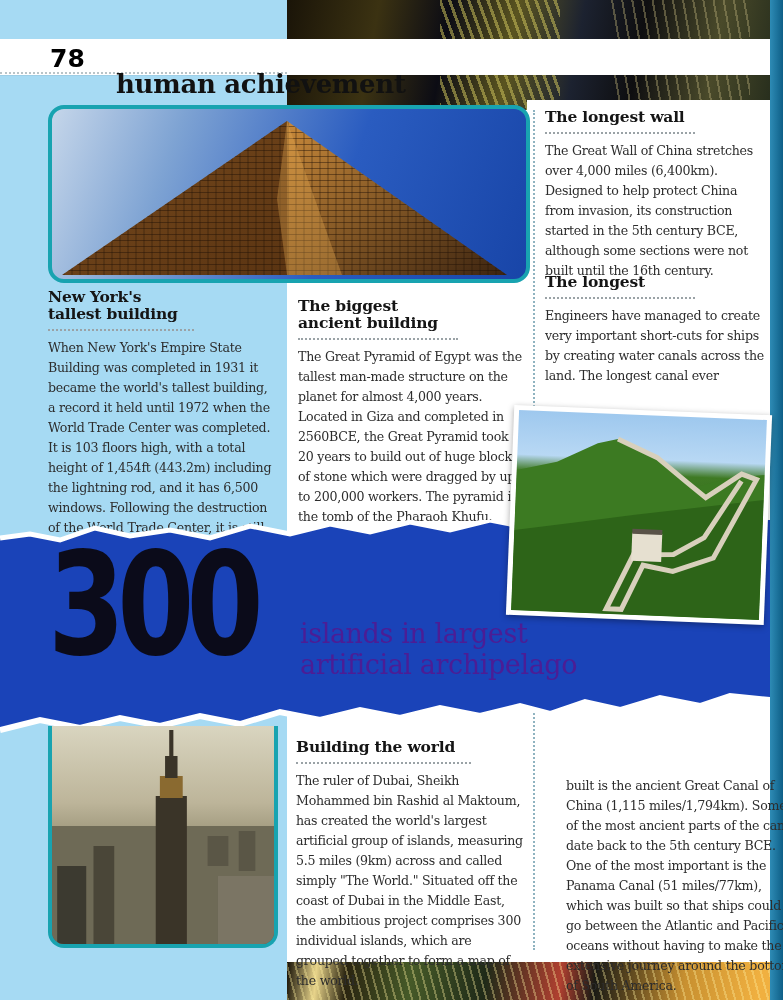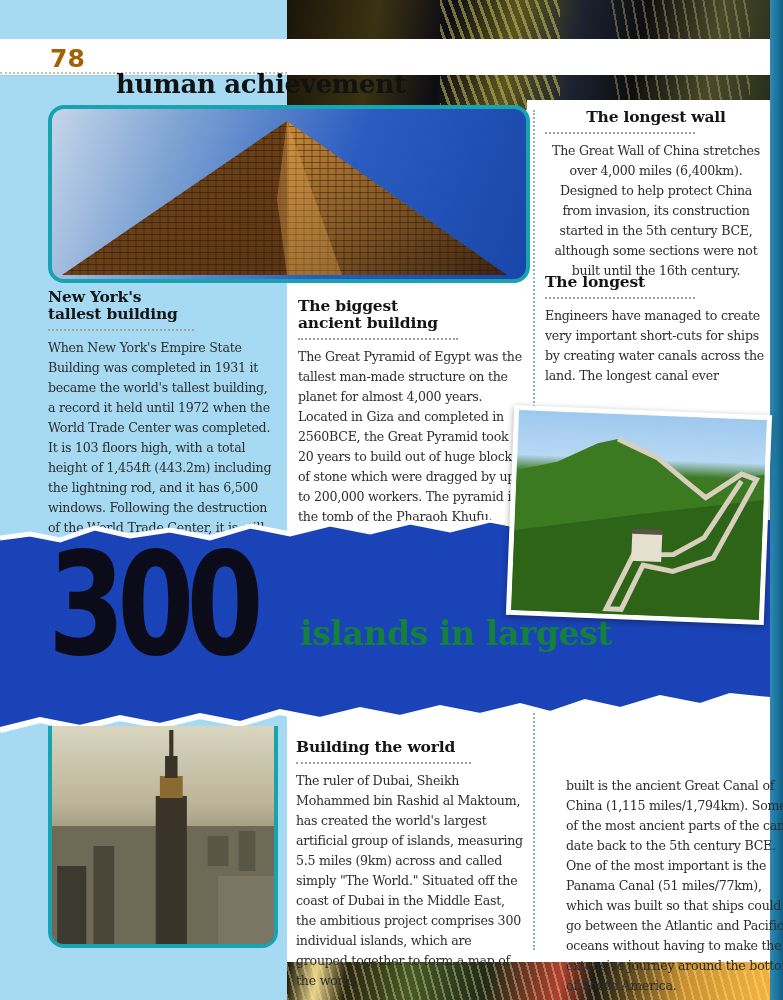--- a/index.html
+++ b/index.html
@@ -14,51 +14,51 @@
   .photo-top-streak2 { left:610px; top:0; width:140px; height:110px; background: repeating-linear-gradient(80deg, rgba(170,160,110,.45) 0 2px, rgba(0,0,0,0) 2px 10px); }
   .bg-right-edge { left:770px; top:0; width:13px; height:1000px; background:linear-gradient(90deg,#2e8bb5,#0e5f87); }
 
   .bg-bottom-photo { left:287px; top:962px; width:496px; height:38px;
     background: linear-gradient(95deg,#140f05 0%,#e8d48a 6%, #2a2410 12%, #465a28 25%, #1f2a18 40%, #b04030 55%, #1a1a14 62%, #c89030 80%, #f0b040 95%); }
   .bottom-streak { left:287px; top:962px; width:496px; height:38px; background: repeating-linear-gradient(75deg, rgba(255,240,160,.35) 0 2px, rgba(0,0,0,0) 2px 8px); }
 
   
   .header-band { left:0; top:39px; width:770px; height:36px; background:#ffffff; box-shadow:0 1px 0 rgba(0,0,0,.05); }
   .header-dots { left:0; top:72px; width:287px; border-top:2px dotted #b9c4c8; }
-  .page-number { left:50px; top:44px; font-family:"DejaVu Sans", sans-serif; font-size:25px; font-weight:bold; color:#a16207; }
+  .page-number { left:50px; top:44px; font-family:"DejaVu Sans", sans-serif; font-size:25px; font-weight:bold; color:#000000; }
   .section-title { left:116px; top:42px; font-family:"DejaVu Serif", serif; font-size:26px; font-weight:bold; color:#111; letter-spacing:-0.3px;margin-top:27px; }
 
   
   .pyramid-frame { left:48px; top:105px; width:474px; height:170px; border:4px solid #18a3b0; border-radius:16px; overflow:hidden;
     background: linear-gradient(110deg,#c5d6ea 0%, #7ea3d3 25%, #2a5cc0 60%, #1845a8 100%); }
   .pyramid-shape { left:0; top:0; width:100%; height:100%; }
 
   
   .white-col { left:287px; top:275px; width:240px; height:250px; background:#ffffff; }
   .right-col-bg { left:527px; top:100px; width:243px; height:320px; background:#ffffff; }
 
   .article-heading { font-family:"DejaVu Serif", serif; font-weight:bold; font-size:15.5px; line-height:17px; color:#151515; letter-spacing:-0.2px; }
   .heading-rule { height:0; border-top:2px dotted #9aa2a6; margin:7px 0 7px 0; }
   .article-body { font-family:"DejaVu Serif", serif; font-size:12.6px; line-height:20px; color:#2d2d2d; letter-spacing:-0.25px; }
 
   .art-ny { left:48px; top:288px; width:230px; }
   .art-ny .heading-rule { width:146px; }
   .art-pyr { left:298px; top:297px; width:226px; }
   .art-pyr .heading-rule { width:160px; }
-  .art-wall { left:545px; top:108px; width:222px;text-align:center; }
+  .art-wall { left:545px; top:108px; width:222px; }
   .art-wall .heading-rule { width:150px; }
   .art-canal { left:545px; top:273px; width:222px; }
   .art-canal .heading-rule { width:150px; }
 
   .vdots { left:533px; top:110px; height:840px; width:0; border-left:2px dotted #8fb3c0; }
 
   
   .blue-band { left:0; top:520px; width:770px; height:215px; }
   .stat-number { left:48px; top:535px; font-family:"DejaVu Sans", sans-serif; font-weight:bold; font-size:142px; line-height:140px; color:#0b0b1a; letter-spacing:-10px; transform:scaleX(0.78); transform-origin:left top; }
-  .stat-caption { left:300px; top:618px; font-family:"DejaVu Serif", serif; font-weight:bold; font-size:33px; line-height:31px; color:#15803d; letter-spacing:-0.4px; }
+  .stat-caption { left:300px; top:618px; font-family:"DejaVu Serif", serif; font-weight:normal; font-size:27px; line-height:31px; color:#4c1d95; letter-spacing:-0.4px; }
 
   
   .wall-photo { left:510px; top:410px; width:258px; height:210px; background:#fff; transform:rotate(2.3deg); box-shadow:0 2px 6px rgba(0,0,0,.35); padding:5px; box-sizing:border-box; }
   .wall-inner { width:100%; height:100%; position:relative; overflow:hidden;
     background: linear-gradient(180deg,#9ec8ee 0%,#b8d8f4 22%, #3f7a24 30%, #2f6a1c 60%, #3a7a26 100%); }
 
   
   .white-bottom { left:287px; top:730px; width:483px; height:232px; background:#ffffff; }
   .empire-frame { left:48px; top:726px; width:222px; height:218px; border:4px solid #18a3b0; border-radius:0 0 16px 16px; border-top:none; overflow:hidden;
     background: linear-gradient(180deg,#d9d5c0 0%, #bdb59a 35%, #8a8468 60%, #5e5a48 100%); }
@@ -144,20 +144,21 @@
 
 <svg class="abs blue-band" viewBox="0 0 770 215" preserveAspectRatio="none">
   <path d="M0,18 L30,14 L60,20 L95,8 L130,16 L170,10 L210,18 L250,6 L290,14 L330,4 L370,12 L410,2 L450,10 L490,0 L520,6 L770,0 L770,180 L730,176 L700,186 L660,178 L620,190 L585,182 L550,194 L520,186 L480,196 L440,188 L400,198 L360,190 L320,200 L280,192 L240,204 L200,196 L160,206 L120,198 L80,208 L40,200 L0,210 Z" fill="#1a43b8"></path>
   <path d="M0,18 L30,14 L60,20 L95,8 L130,16 L170,10 L210,18 L250,6 L290,14 L330,4 L370,12 L410,2 L450,10 L490,0 L520,6" fill="none" stroke="#ffffff" stroke-width="5"></path>
   <path d="M770,180 L730,176 L700,186 L660,178 L620,190 L585,182 L550,194 L520,186 L480,196 L440,188 L400,198 L360,190 L320,200 L280,192 L240,204 L200,196 L160,206 L120,198 L80,208 L40,200 L0,210" fill="none" stroke="#ffffff" stroke-width="6"></path>
 </svg>
 
 <div class="abs stat-number">300</div>
 <div class="abs stat-caption">
   <div>islands in largest</div>
+  <div>artificial archipelago</div>
 </div>
 
 <div class="abs wall-photo">
   <div class="wall-inner">
     <svg width="100%" height="100%" viewBox="0 0 248 200" preserveAspectRatio="none">
       <path d="M0,60 L40,50 L80,30 L100,25 L140,40 L180,70 L210,60 L248,55 L248,200 L0,200 Z" fill="#3c7a22"></path>
       <path d="M0,120 L60,110 L120,100 L248,80 L248,200 L0,200 Z" fill="#2d6418"></path>
       <path d="M100,25 L140,42 L170,65 L190,80 L225,55 L240,60 L200,140 L160,155 L130,150 L110,195 L95,195 L120,140 L160,138 L190,120 L225,62" fill="none" stroke="#d8d0bc" stroke-width="5"></path>
       <rect x="118" y="118" width="30" height="28" fill="#e6e0d0"></rect>
       <rect x="118" y="114" width="30" height="5" fill="#5a5348"></rect>

